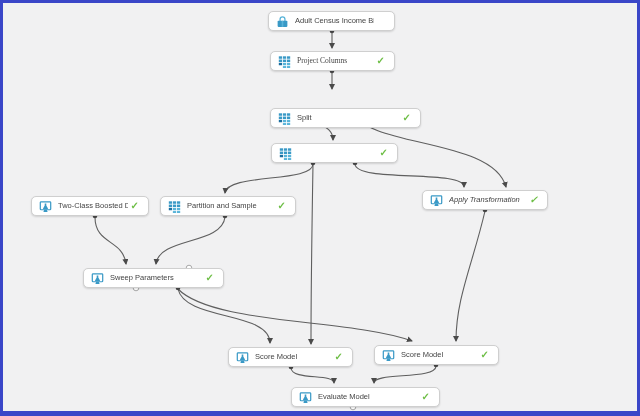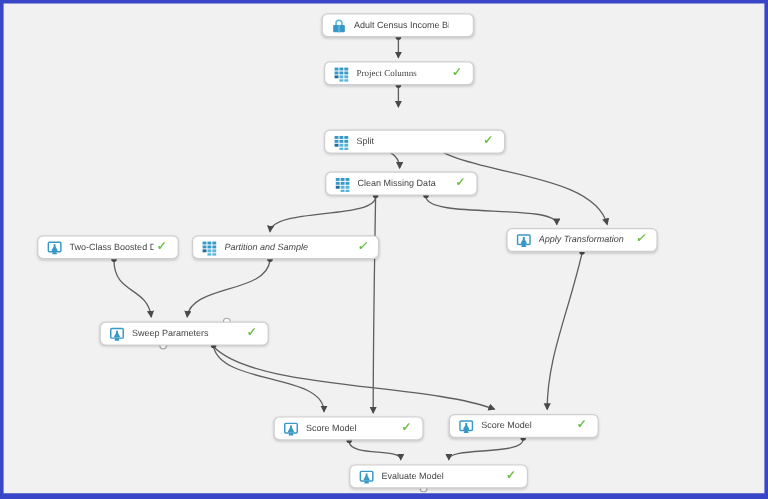--- a/index.html
+++ b/index.html
@@ -136,33 +136,32 @@
         <use href="#icon-table"></use>
       </svg>
     <span class="mlabel">Split</span>
     <span class="mcheck">✓</span>
   </div>
 
   <div class="module" style="left:268px;top:140px;width:127px;">
     <svg class="micon">
         <use href="#icon-table"></use>
       </svg>
-    <span class="mlabel">Clean Missing Data</span>
     <span class="mcheck">✓</span>
   </div>
 
   <div class="module" style="left:28px;top:193px;width:118px;">
     <svg class="micon">
         <use href="#icon-experiment"></use>
       </svg>
     <span class="mlabel">Two-Class Boosted Decision T...</span>
     <span class="mcheck">✓</span>
   </div>
 
-  <div class="module" style="left:157px;top:193px;width:156px;font-style:italic;">
+  <div class="module" style="left:157px;top:193px;width:136px;">
     <svg class="micon">
         <use href="#icon-table"></use>
       </svg>
     <span class="mlabel">Partition and Sample</span>
     <span class="mcheck">✓</span>
   </div>
 
   <div class="module" style="left:419px;top:187px;width:126px;font-style:italic;">
     <svg class="micon">
         <use href="#icon-experiment"></use>

